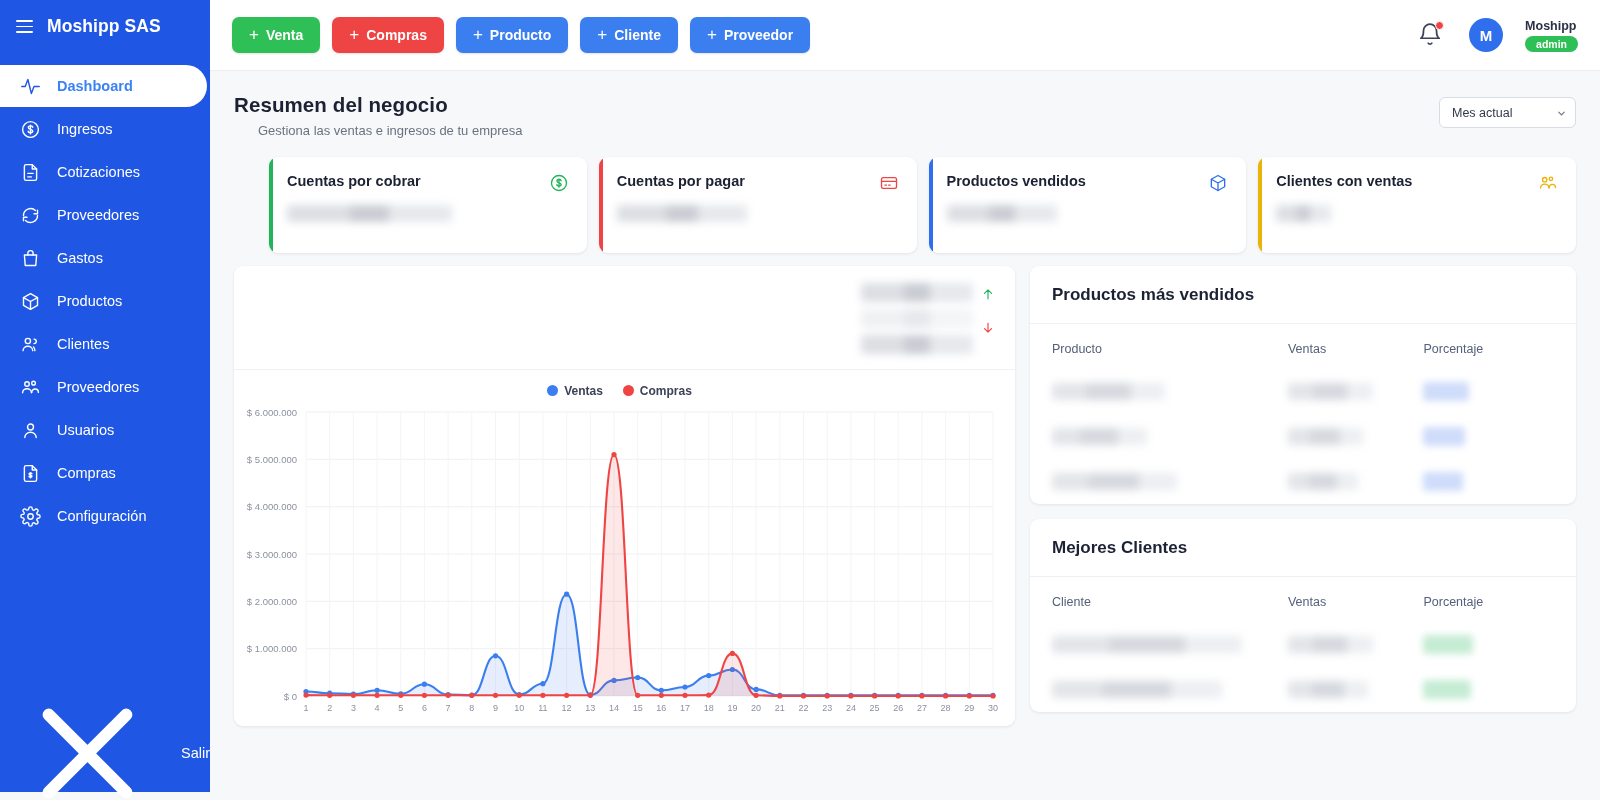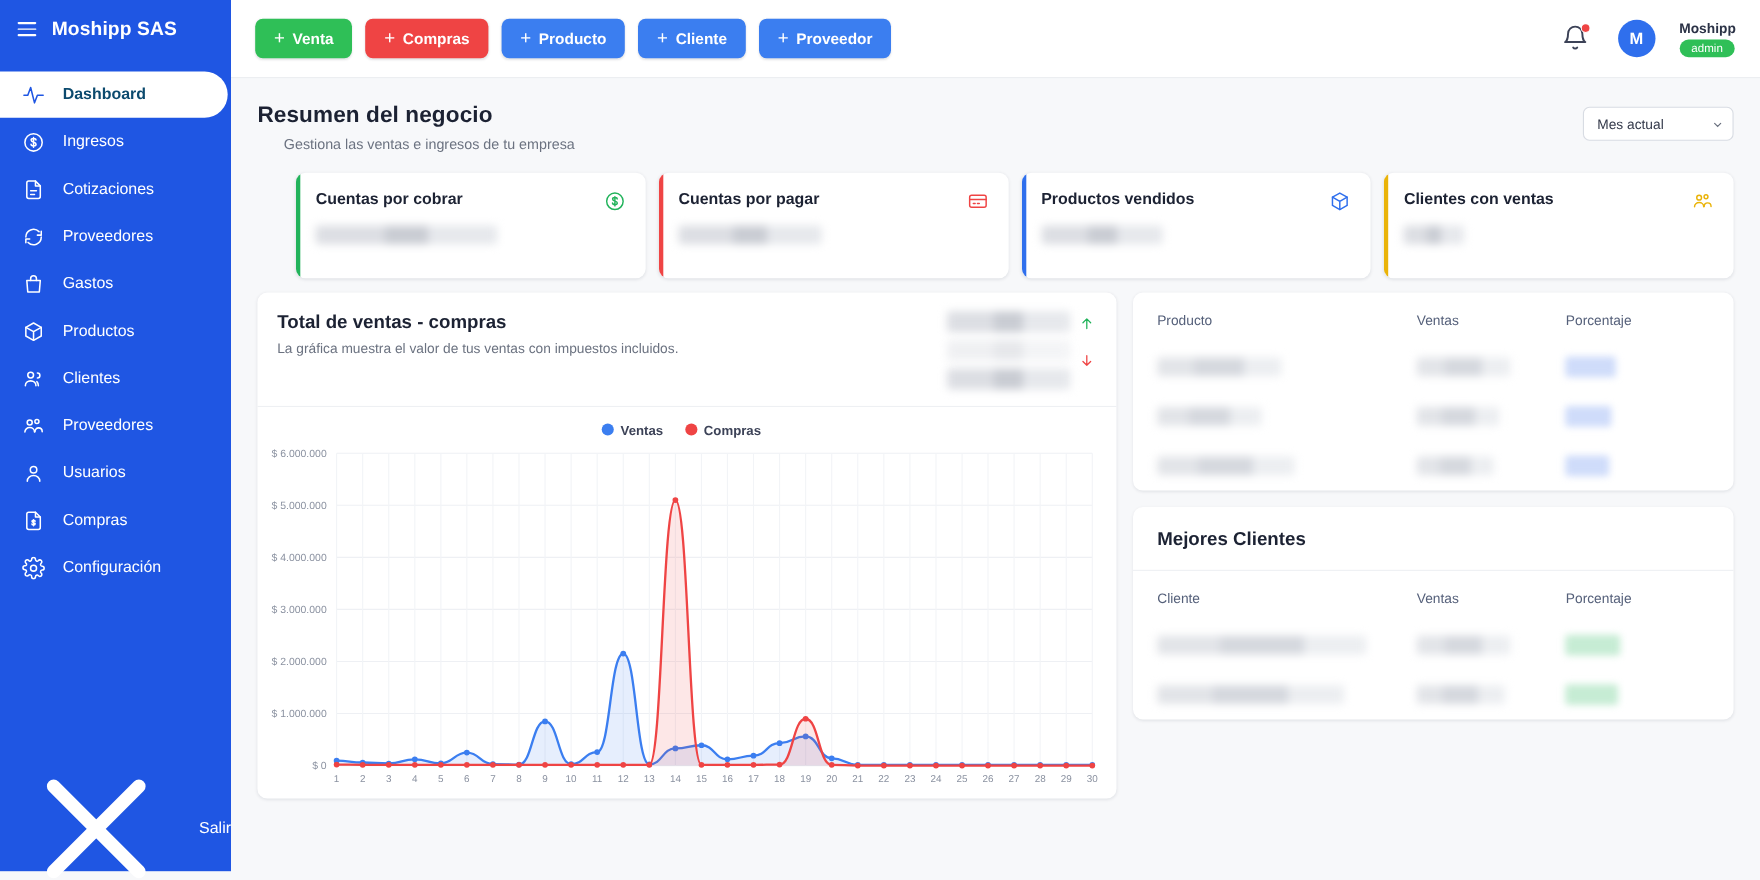--- a/index.html
+++ b/index.html
@@ -22,21 +22,21 @@
   .ham i { display: block; height: 1.6px; background: #fff; border-radius: 2px; }
   .brand-name { font-size: 17.5px; font-weight: bold; letter-spacing: .1px; }
   .nav { margin-top: 10px; display: flex; flex-direction: column; }
   .nav-item {
     display: flex; align-items: center; gap: 16px;
     height: 42px; padding-left: 20px; margin-bottom: 1px;
     font-size: 14.5px; color: #fff; position: relative;
   }
   .nav-item .ico { width: 21px; height: 21px; flex: 0 0 21px; display: block; }
   .nav-item.active {
-    background: #fff; color: #0c4a6e; font-weight: 600;
+    background: #fff; color: #3b82f6; font-weight: 600;
     border-radius: 0 22px 22px 0; margin-right: 0; width: 207px;
   }
   .nav-item.active .ico { color: #1f56e3; }
   .nav-spacer { flex: 1 1 auto; }
   .logout { display: flex; align-items: center; gap: 16px; padding: 0 0 0 10px; height: 42px; margin-bottom: 18px; font-size: 14.5px; }
 
   
   .main { flex: 1 1 auto; height: 800px; display: flex; flex-direction: column; background: #f7f8fa; min-width: 0; }
   .topbar {
     height: 71px; flex: 0 0 71px; background: #fff; border-bottom: 1px solid #eceef1;
@@ -49,21 +49,21 @@
     box-shadow: 0 1px 2px rgba(16,24,40,.12);
   }
   .qbtn .pl { font-size: 17px; font-weight: 400; line-height: 1; margin-top: -1px; }
   .sp { flex: 1 1 auto; }
   .bell { position: relative; width: 26px; height: 26px; color: #3c4257; }
   .bell .dot { position: absolute; right: -1px; top: -1px; width: 9px; height: 9px; border-radius: 50%; background: #ef4444; border: 1.5px solid #fff; }
   .avatar { width: 34px; height: 34px; border-radius: 50%; background: #2f6fed; color: #fff;
             display: flex; align-items: center; justify-content: center; font-size: 15px; font-weight: 600; margin-left: 14px; }
   .uinfo { margin-left: 10px; display: flex; flex-direction: column; align-items: flex-start; gap: 3px; }
   .uname { font-size: 12.5px; color: #2b3246; font-weight: 600; }
-  .ubadge { font-size: 10.5px; font-weight: 400; color: #fff; background: #2fbf57; border-radius: 9px; padding: 2px 11px; }
+  .ubadge { font-size: 10.5px; font-weight: 700; color: #fff; background: #2fbf57; border-radius: 9px; padding: 2px 11px; }
 
   .content { flex: 1 1 auto; overflow: hidden; padding: 22px 24px 0 24px; }
 
   .pghead { display: flex; align-items: flex-start; }
   .pgtitle { font-size: 20.5px; font-weight: bold; color: #1c2233; letter-spacing: .1px; }
   .pgsub { font-size: 13px; color: #6b7280; margin-top: 6px; margin-left: 24px; }
   .selwrap { margin-left: auto; margin-top: 4px; }
   .sel {
     appearance: none; width: 137px; height: 31px; border: 1px solid #d8dce3; border-radius: 6px;
     background: #fff; font-size: 12.5px; color: #33394a; padding: 0 22px 0 12px;
@@ -339,24 +339,20 @@
                 </svg></span>
     </div>
     <div class="blur kpi-val" style="width:55px"></div>
   </div>
         </div>
 
       <div class="grid">
 
         <section class="card chart-card">
           <div class="chart-head">
-            <div>
-              <div class="chart-title">Total de ventas - compras</div>
-              <div class="chart-sub">La gráfica muestra el valor de tus ventas con impuestos incluidos.</div>
-            </div>
             <div class="chart-stats">
               <div class="stat-col">
                 <div class="blur stat-blur"></div>
                 <div class="blur stat-blur" style="opacity:.45"></div>
                 <div class="blur stat-blur"></div>
               </div>
               <div class="arr-col">
                 <svg width="14" height="18" viewBox="0 0 24 24" fill="none" stroke="#22b35b" stroke-width="2" stroke-linecap="round" stroke-linejoin="round">
                     <path d="M12 20V5M6 11l6-6 6 6"></path>
                   </svg>
@@ -509,20 +505,21 @@
                 <circle cx="687.9" cy="298.0" r="2.6" fill="#ef4444"></circle>
                 <circle cx="711.6" cy="298.0" r="2.6" fill="#ef4444"></circle>
                 <circle cx="735.3" cy="298.0" r="2.6" fill="#ef4444"></circle>
                 <circle cx="759.0" cy="298.0" r="2.6" fill="#ef4444"></circle>
               </svg>
           </div>
         </section>
 
         <div class="right-col">
           <section class="card">
+            <div class="panel-title">Productos más vendidos</div>
             <div class="tbl" id="prod-tbl">
                 <div class="tr">
                   <div class="th c1">Producto</div>
                   <div class="th c2">Ventas</div>
                   <div class="th c3">Porcentaje</div>
                 </div>
                 <div class="tr trow">
       <div class="c1">
                     <div class="cellblur" style="width:113px"></div>
                   </div>

